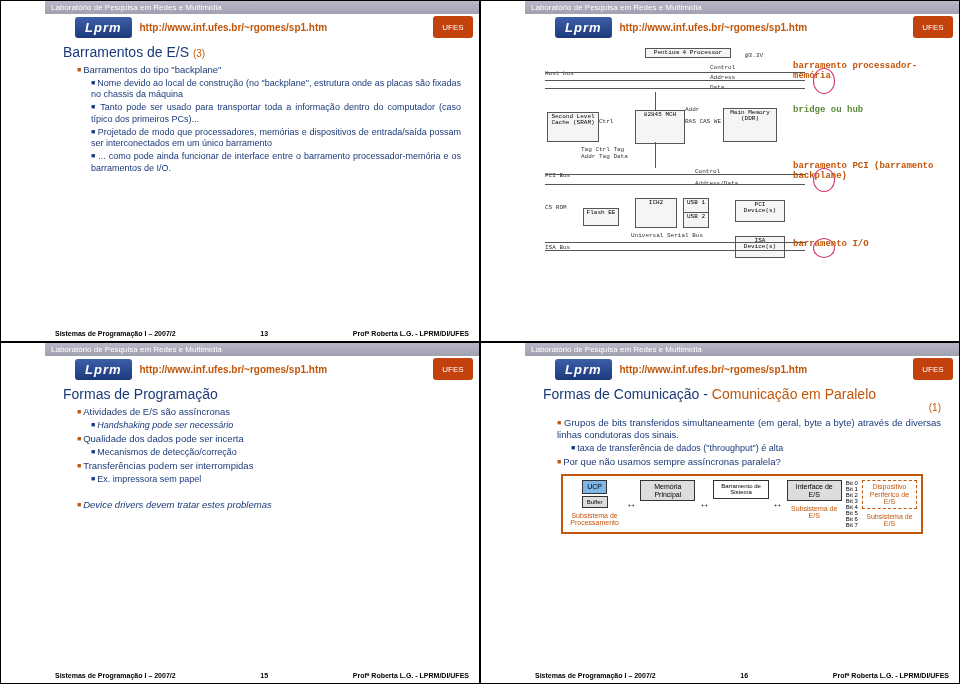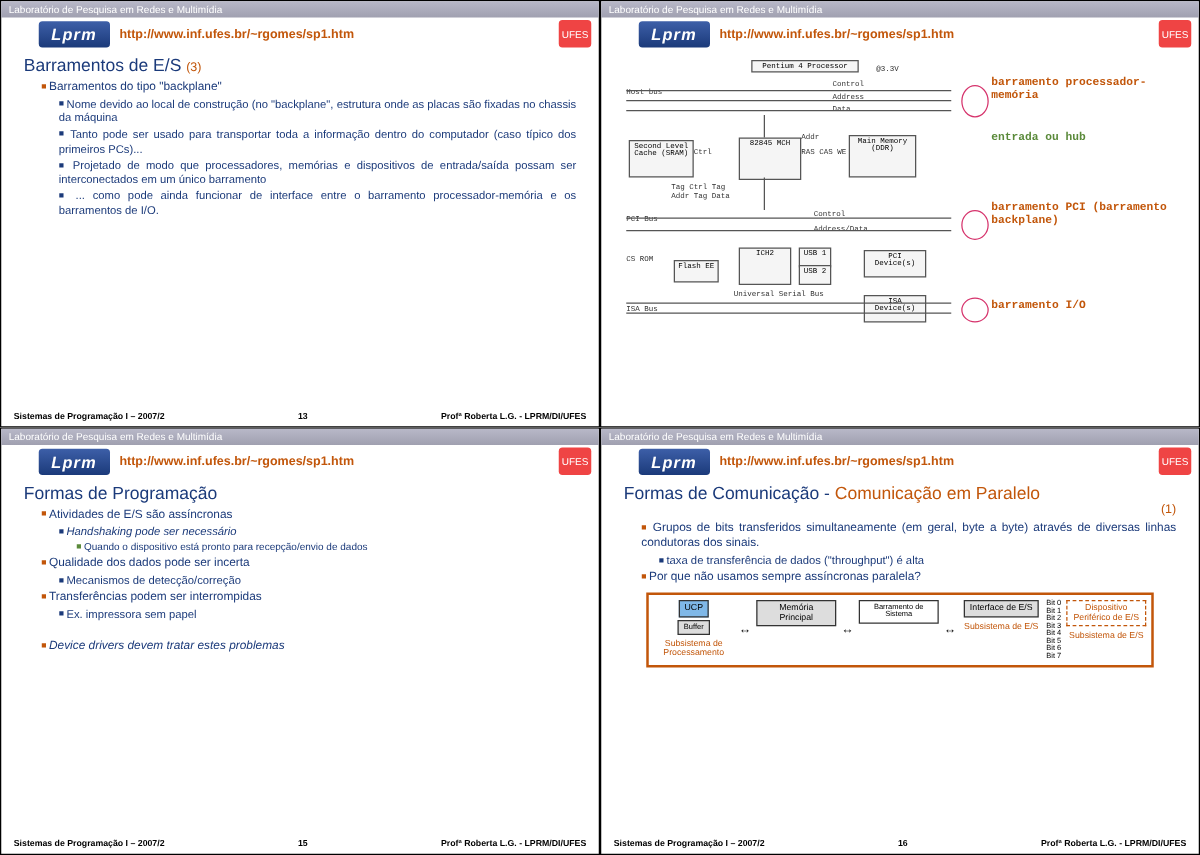--- a/index.html
+++ b/index.html
@@ -19,20 +19,21 @@
     height: 684px;
   }
   .slide {
     border: 1px solid #000;
     box-sizing: border-box;
     display: flex;
     flex-direction: column;
     position: relative;
     font-size: 9px;
     background: #fff;
+    padding-left: 44px;
   }
   .hdr {
     background: linear-gradient(#b8b8c8,#a0a0b0);
     color: #fff;
     font-size: 8px;
     padding: 2px 6px;
     display: flex;
     justify-content: space-between;
   }
   .subhdr {
@@ -51,23 +52,23 @@
     border-radius: 3px;
     font-size: 13px;
     letter-spacing: 1px;
   }
   .url {
     color: #c2560a;
     font-weight: bold;
     font-size: 10px;
   }
   .badge {
-    background: #ef4444;
+    background: #c2410c;
     color: #fff;
-    width: 26px;
+    width: 40px;
     height: 22px;
     border-radius: 3px;
     display: flex;
     align-items: center;
     justify-content: center;
     font-size: 8px;
     margin-left: auto;
     text-align: right;
   }
   .title {
@@ -265,21 +266,21 @@
       <div class="dbox" style="left:200px; top:158px; width:44px; height:18px;">PCI Device(s)</div>
       <div class="dbox" style="left:200px; top:194px; width:44px; height:18px;">ISA Device(s)</div>
       <div class="dlabel" style="left:96px; top:190px;">Universal Serial Bus</div>
 
       <div class="dlabel" style="left:10px; top:202px;">ISA Bus</div>
       <div class="hline" style="left:10px; top:200px; width:260px;"></div>
       <div class="hline" style="left:10px; top:208px; width:260px;"></div>
       <div class="circ" style="left:278px; top:196px; width:20px; height:18px;"></div>
 
       <div class="annot" style="right:6px; top:20px; width:150px;">barramento processador-memória</div>
-      <div class="annot" style="right:6px; top:64px; width:150px; color:#5a8a3a;">entrada ou hub</div>
+      <div class="annot" style="right:6px; top:64px; width:150px; color:#5a8a3a;">bridge ou hub</div>
       <div class="annot" style="right:6px; top:120px; width:150px;">barramento PCI (barramento backplane)</div>
       <div class="annot" style="right:6px; top:198px; width:150px;">barramento I/O</div>
     </div>
     <div class="ftr" style="visibility:hidden;">
       <span>Sistemas de Programação I – 2007/2</span>
       <span>14</span>
       <span>Profª Roberta L.G. - LPRM/DI/UFES</span>
     </div>
   </div>
 
@@ -291,23 +292,20 @@
       <span class="logo">Lprm</span>
       <span class="url">http://www.inf.ufes.br/~rgomes/sp1.htm</span>
       <span class="badge">UFES</span>
     </div>
     <div class="title">Formas de Programação</div>
     <div class="body">
       <ul>
         <li>Atividades de E/S são assíncronas</li>
         <ul>
           <li><em><span>Handshaking pode ser necessário</span></em></li>
-          <ul>
-              <li>Quando o dispositivo está pronto para recepção/envio de dados</li>
-            </ul>
         </ul>
         <li>Qualidade dos dados pode ser incerta</li>
         <ul>
             <li>Mecanismos de detecção/correção</li>
           </ul>
         <li>Transferências podem ser interrompidas</li>
         <ul>
             <li>Ex. impressora sem papel</li>
           </ul>
       </ul>

